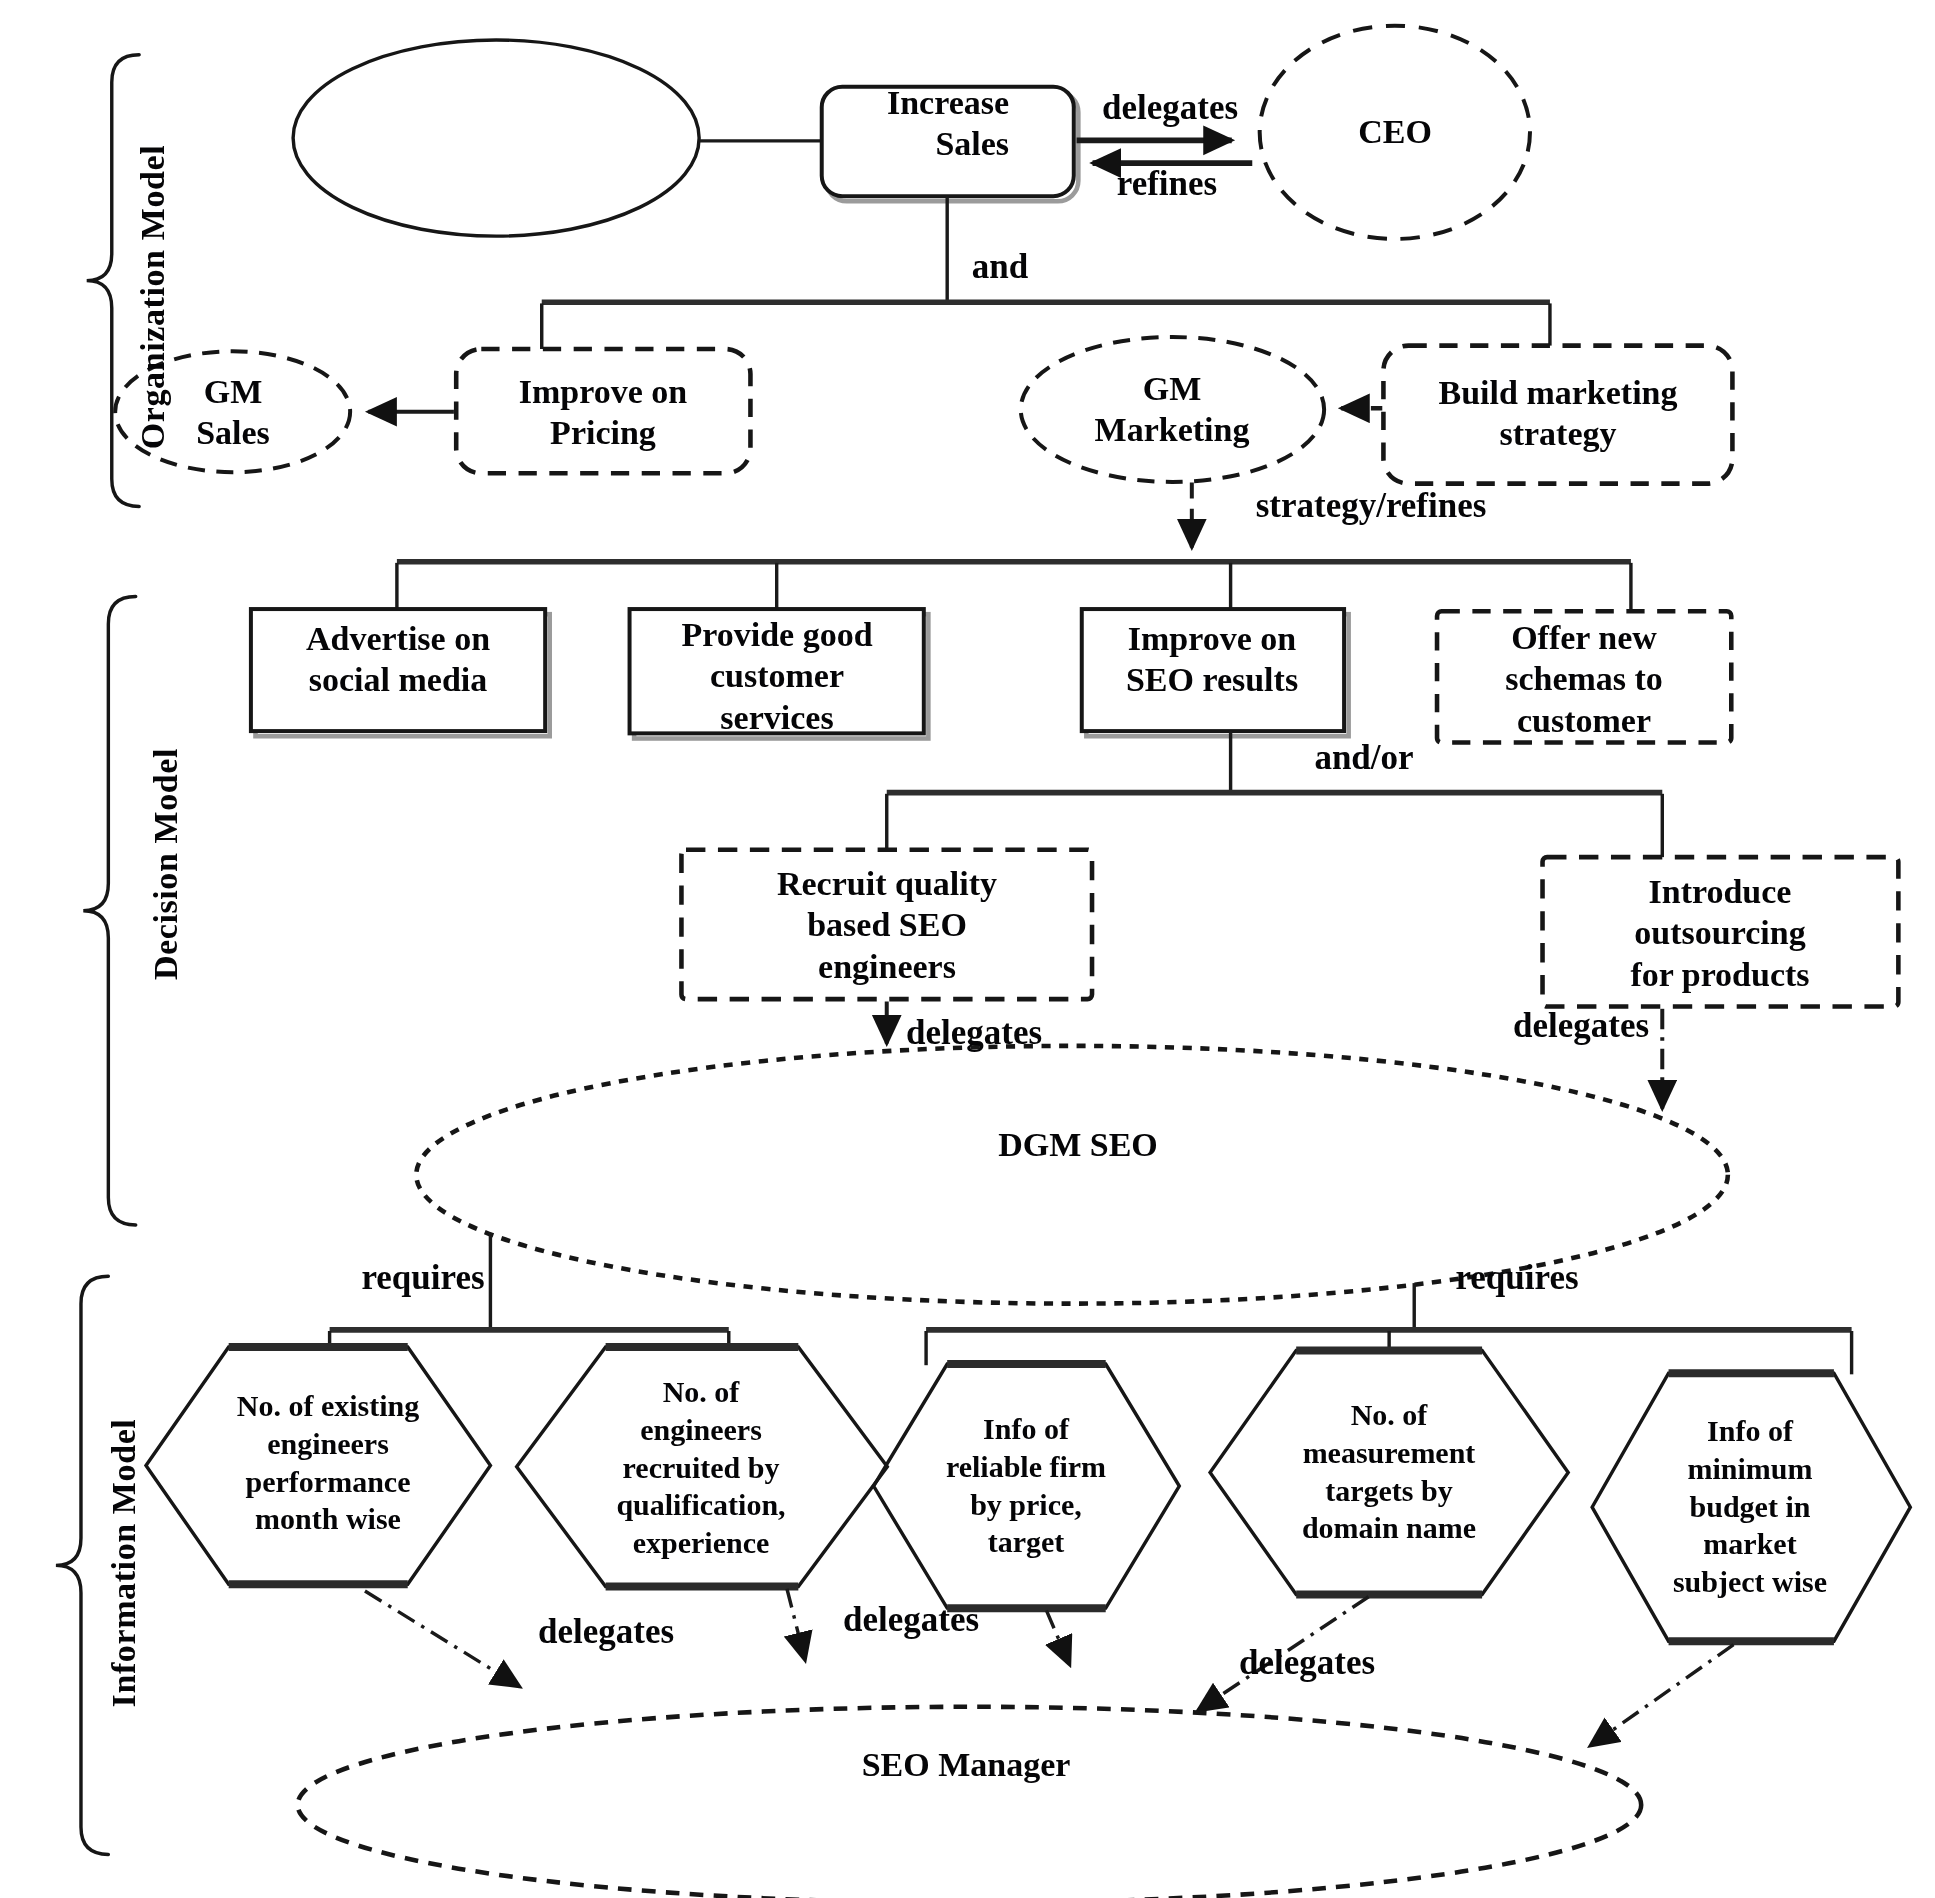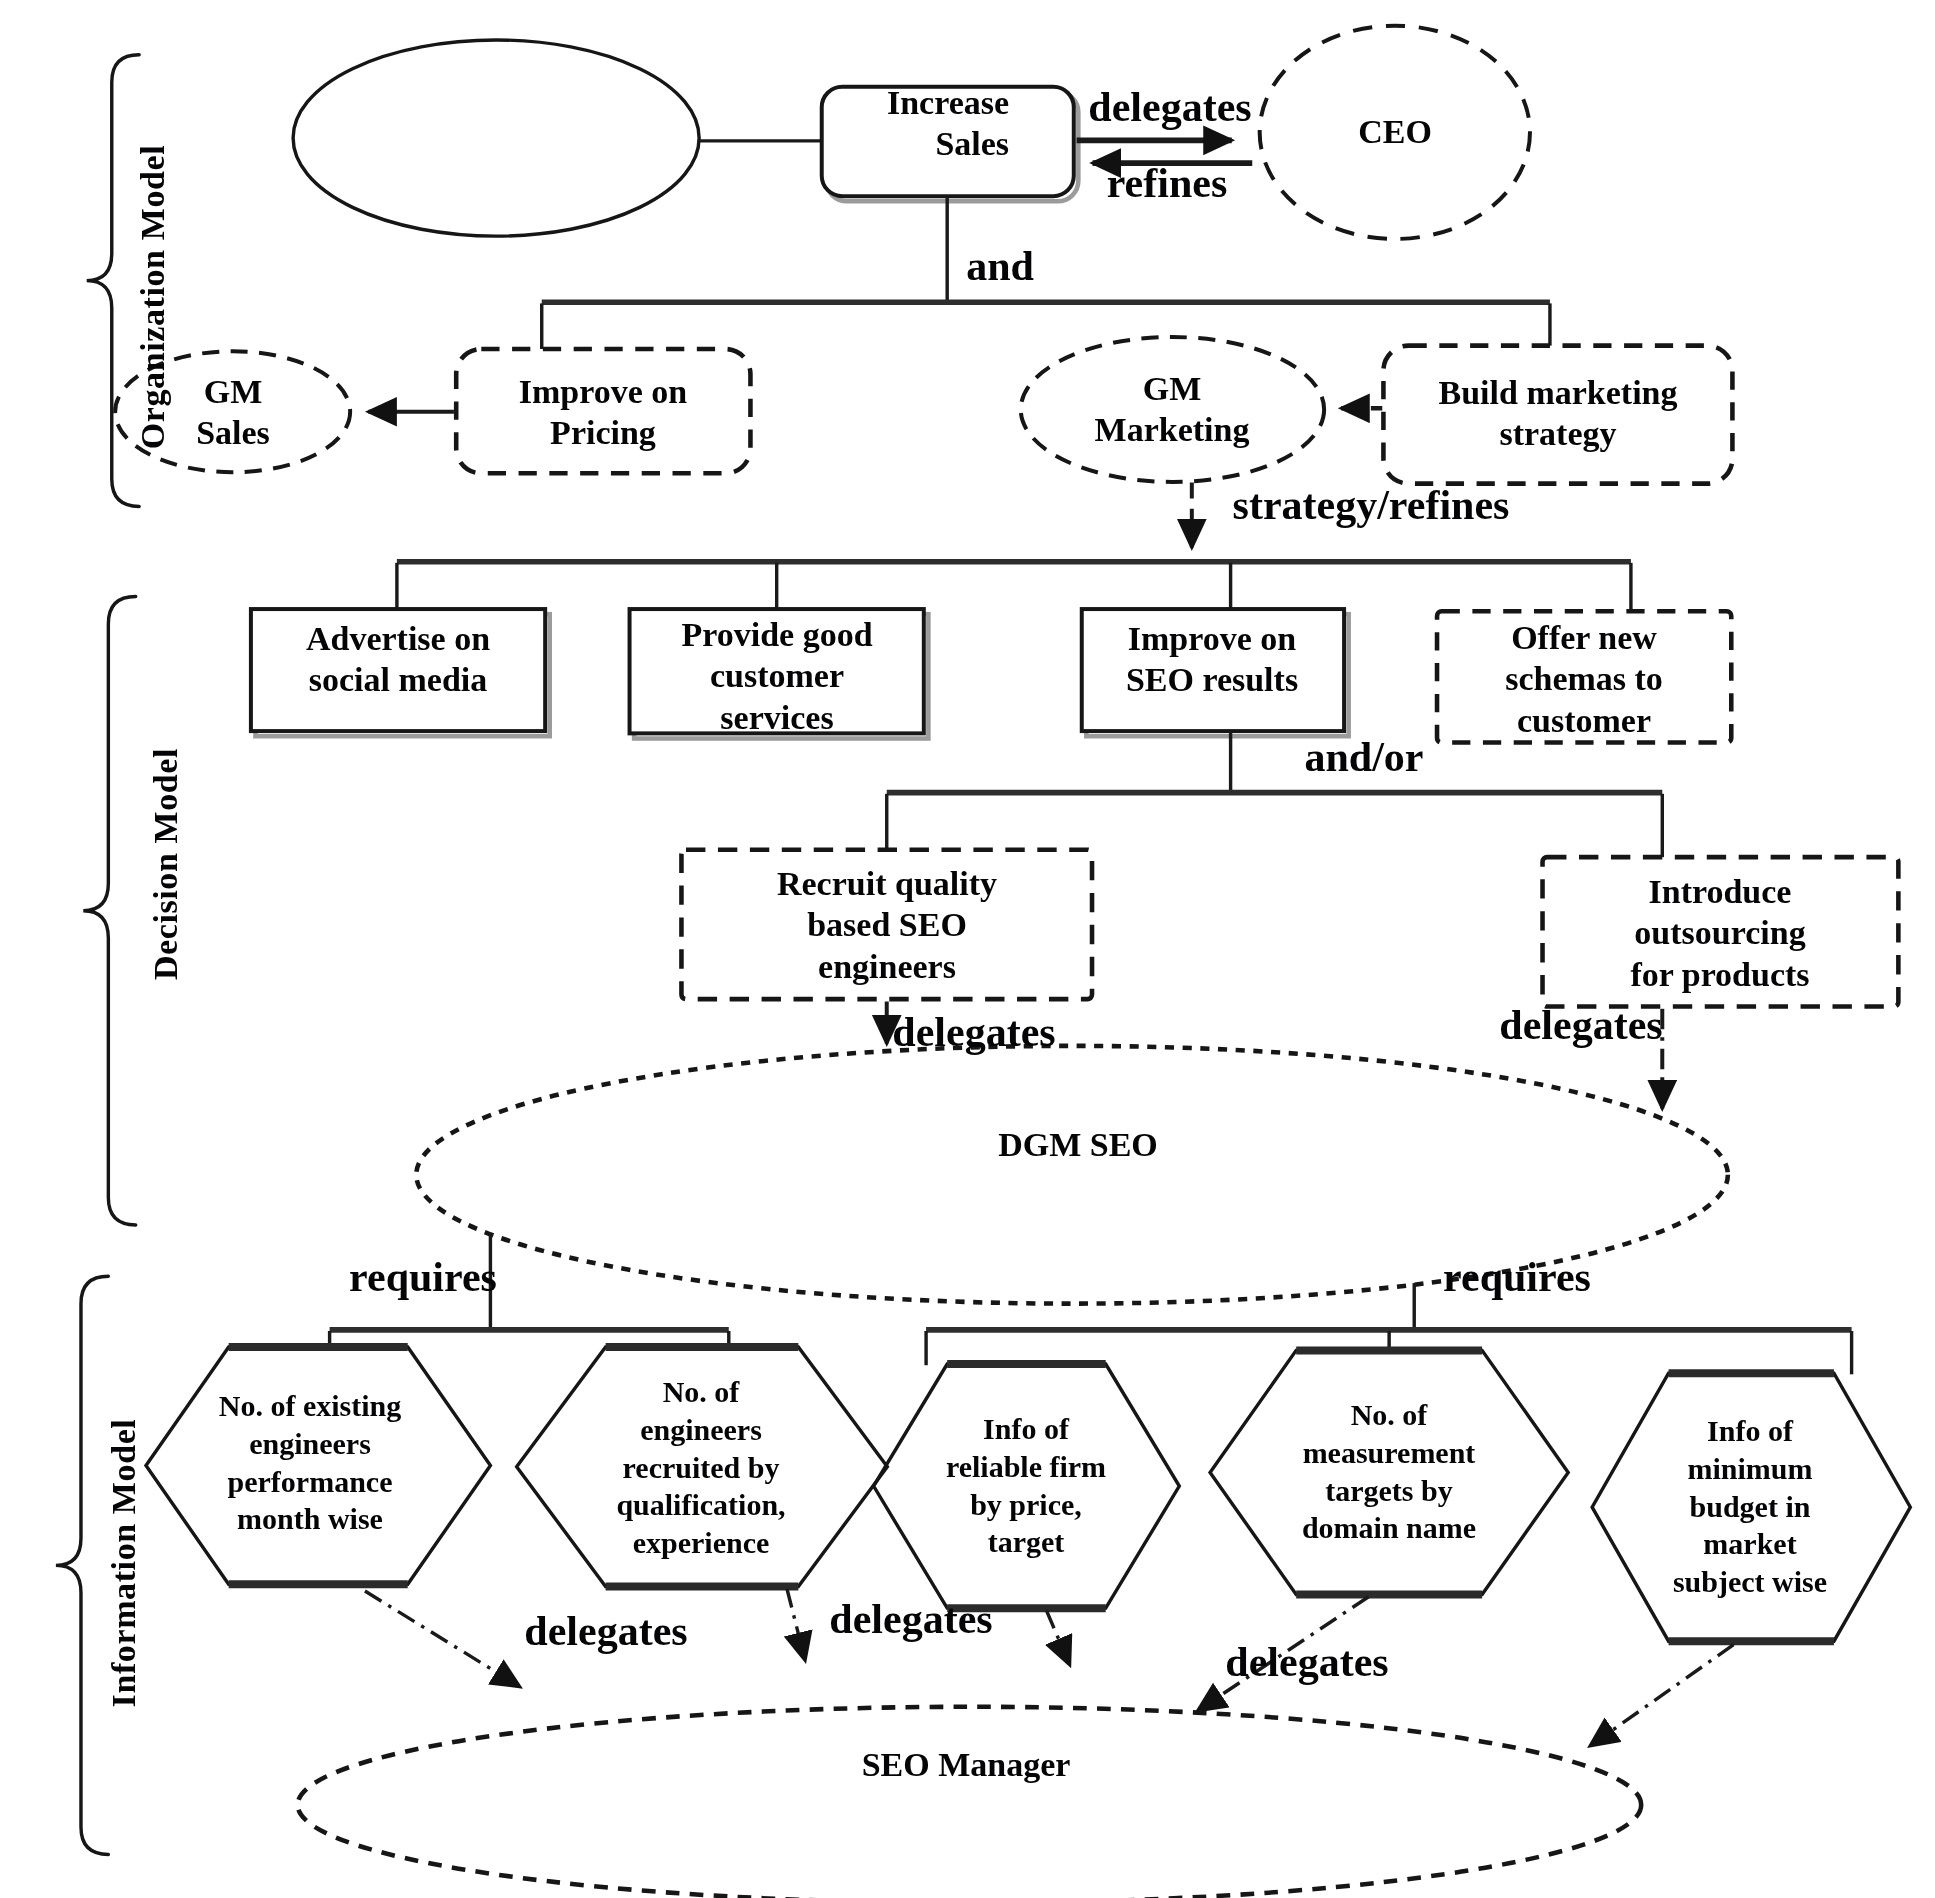--- a/index.html
+++ b/index.html
@@ -14,21 +14,21 @@
   .lbl{
     position:absolute;
     transform:translate(-50%,-50%);
     text-align:center;
     font-weight:bold;
     color:#050507;
     white-space:pre-line;
     line-height:1.22;
     font-size:34px;
   }
-  .lbl.edge{font-size:42px;}
+  .lbl.edge{font-size:35px;}
   .lbl.hex{font-size:30px;line-height:1.26;}
   .lbl.section{
     font-size:34px;
     white-space:nowrap;
     transform:translate(-50%,-50%) rotate(-90deg);
     letter-spacing:0.6px;
   }
 </style>
 </head>
 <body>
@@ -169,21 +169,21 @@
   <div class="lbl" style="left:1584px;top:679px;">Offer new
 schemas to
 customer</div>
   <div class="lbl" style="left:887px;top:925px;">Recruit quality
 based SEO
 engineers</div>
   <div class="lbl" style="left:1720px;top:933px;">Introduce
 outsourcing
 for products</div>
   <div class="lbl" style="left:1078px;top:1145px;">DGM SEO</div>
-  <div class="lbl hex" style="left:310px;top:1463px;">No. of existing
+  <div class="lbl hex" style="left:328px;top:1463px;">No. of existing
 engineers
 performance
 month wise</div>
   <div class="lbl hex" style="left:701px;top:1467px;">No. of
 engineers
 recruited by
 qualification,
 experience</div>
   <div class="lbl hex" style="left:1026px;top:1486px;">Info of
 reliable firm

